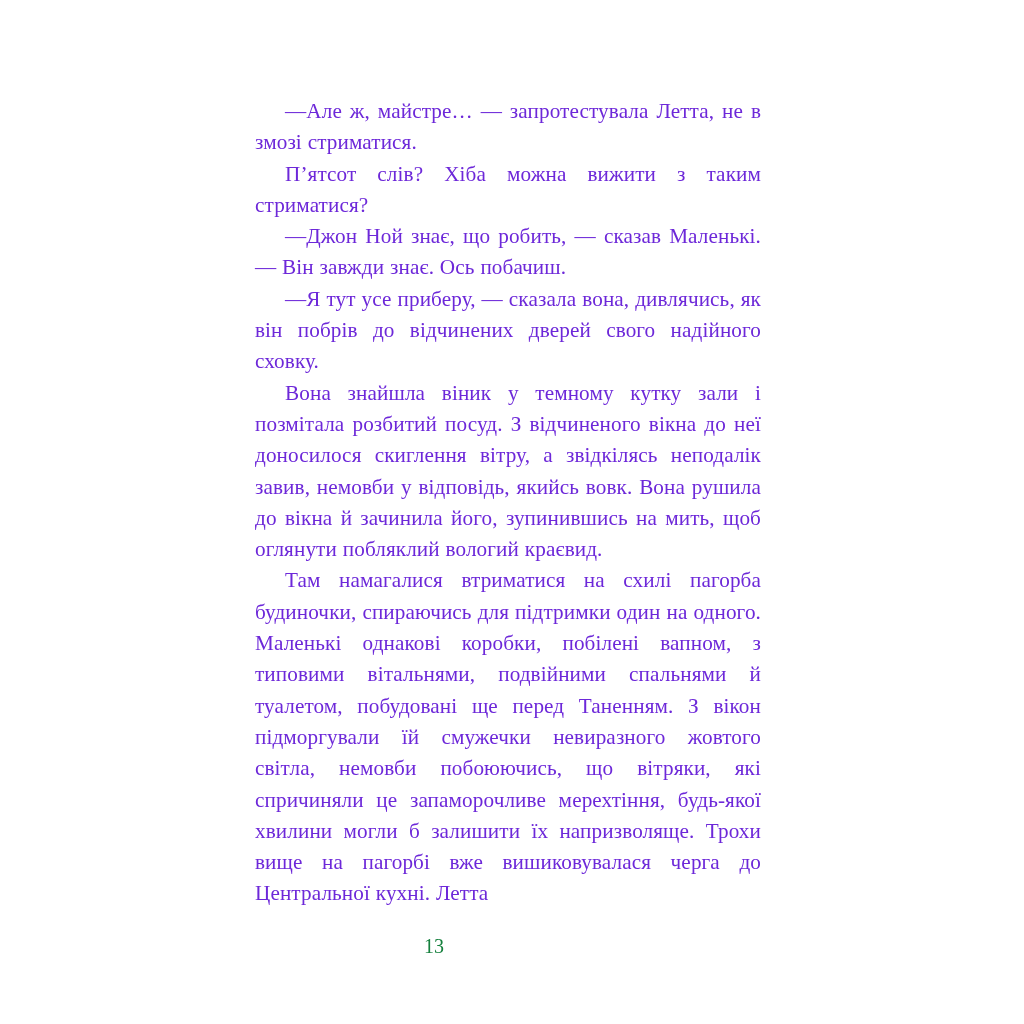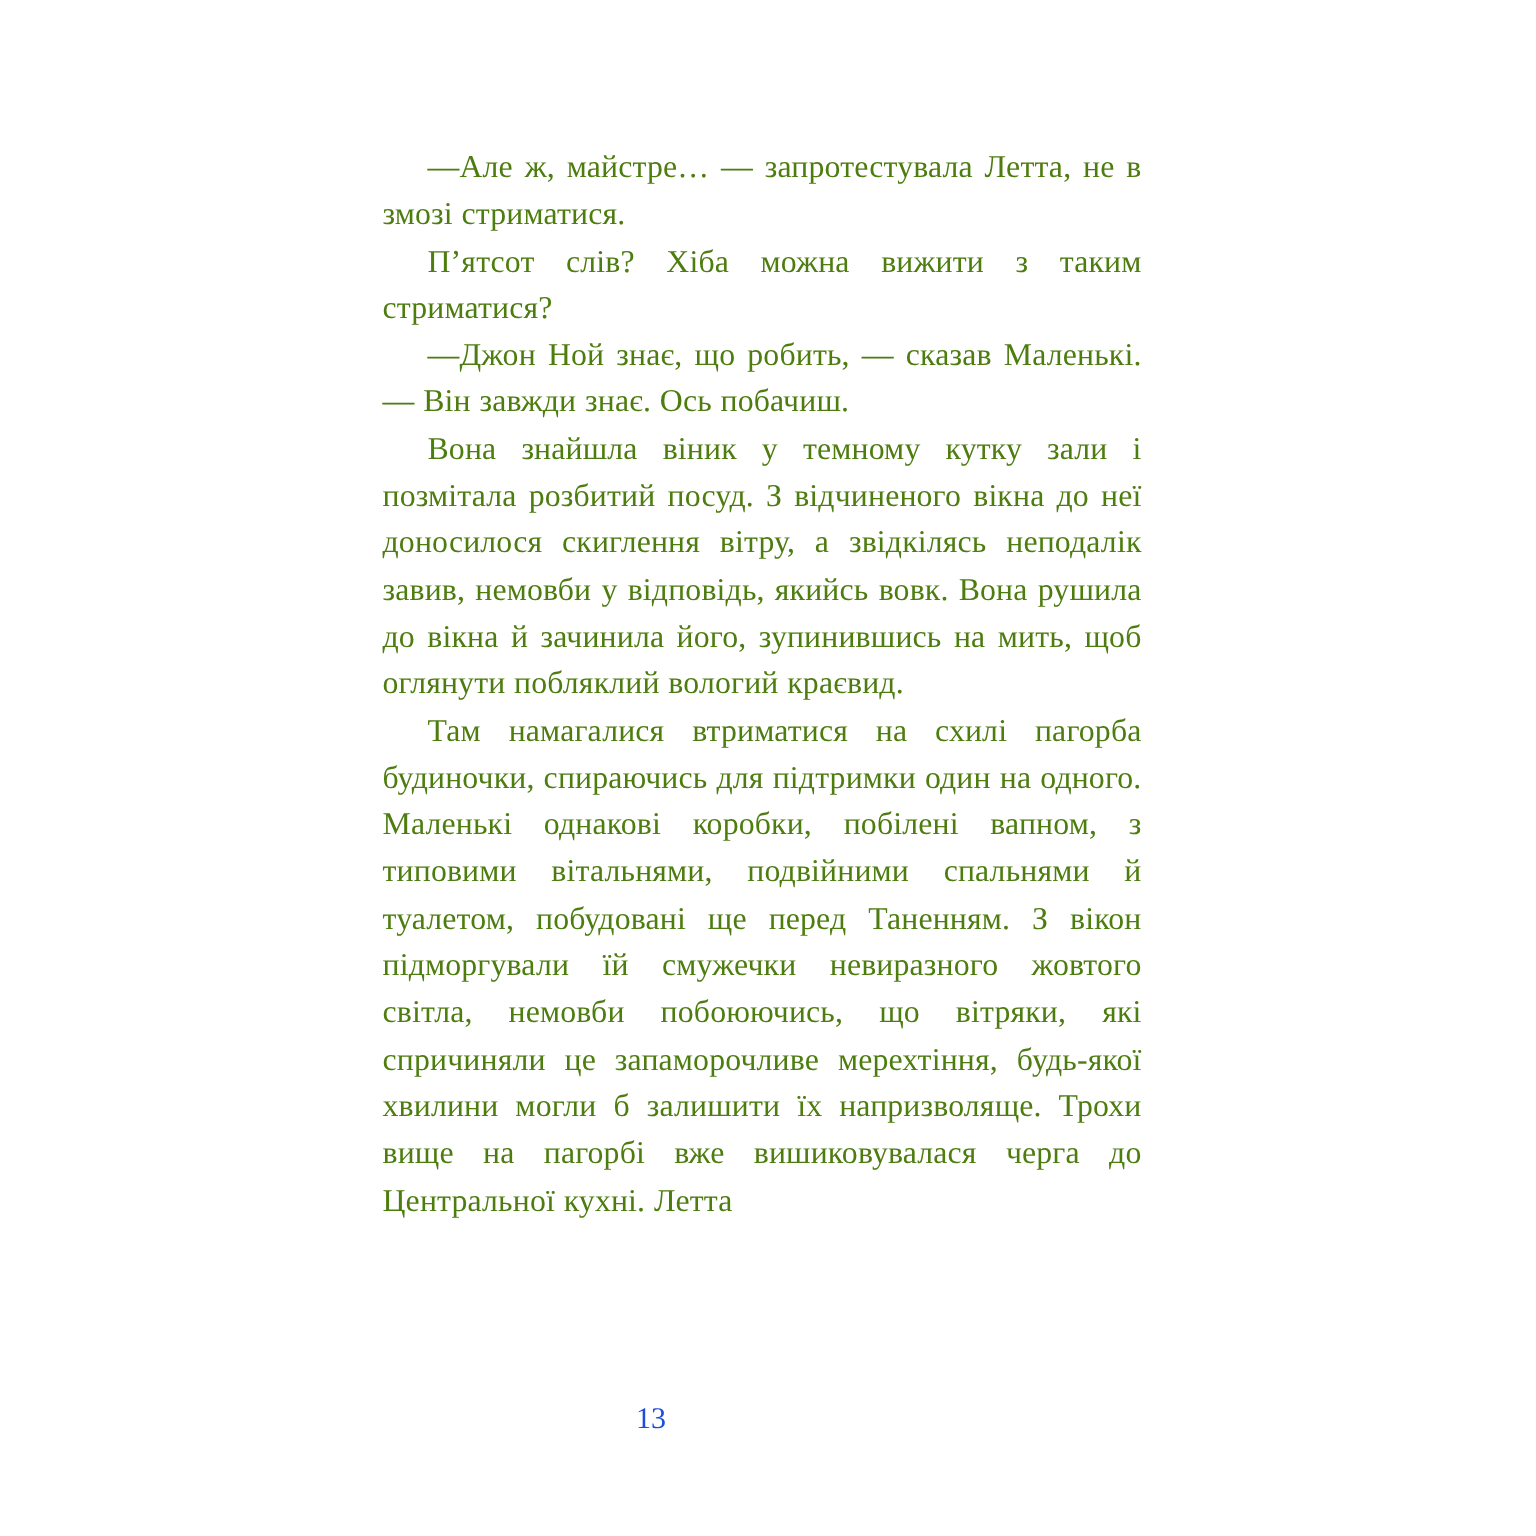--- a/index.html
+++ b/index.html
@@ -38,53 +38,54 @@
     margin: 0;
     padding: 0;
     text-indent: 30px;
     text-align: justify;
     text-justify: inter-word;
     font-size: 21.2px;
     line-height: 31.3px;
     hyphens: manual;
     word-spacing: 0.02em;
     letter-spacing: 0.005em;
-    color: #4d7c0f;
+    color: #6d28d9;
   }
 
   
   .para.dialogue {
     text-indent: 30px;
   }
 
   .page-number {
     position: absolute;
     left: 0;
     top: 934px;
     width: 868px;
     text-align: center;
     font-size: 20px;
     line-height: 24px;
-    color: #1d4ed8;
+    color: #15803d;
     font-family: "Liberation Serif", "DejaVu Serif", serif;
   }
 </style>
 </head>
 <body>
 
 <div class="page">
 
   <div class="text-column">
     <p class="para dialogue">—Але ж, майстре… — запротестувала Летта, не в змозі стриматися.</p>
 
     <p class="para">П’ятсот слів? Хіба можна вижити з таким стриматися?</p>
 
     <p class="para dialogue">—Джон Ной знає, що робить, — сказав Маленькі. — Він завжди знає. Ось побачиш.</p>
 
 
+    <p class="para dialogue">—Я тут усе приберу, — сказала вона, дивлячись, як він побрів до відчинених дверей свого надійного сховку.</p>
 
     <p class="para">Вона знайшла віник у темному кутку зали і позмітала розбитий посуд. З відчиненого вікна до неї доносилося скиглення вітру, а звідкілясь неподалік завив, немовби у відповідь, якийсь вовк. Вона рушила до вікна й зачинила його, зупинившись на мить, щоб оглянути побляклий вологий краєвид.</p>
 
     <p class="para">Там намагалися втриматися на схилі пагорба будиночки, спираючись для підтримки один на одного. Маленькі однакові коробки, побілені вапном, з типовими вітальнями, подвійними спальнями й туалетом, побудовані ще перед Таненням. З вікон підморгували їй смужечки невиразного жовтого світла, немовби побоюючись, що вітряки, які спричиняли це запаморочливе мерехтіння, будь-якої хвилини могли б залишити їх напризволяще. Трохи вище на пагорбі вже вишиковувалася черга до Центральної кухні. Летта</p>
   </div>
 
   <div class="page-number">13</div>
 
 </div>
 

